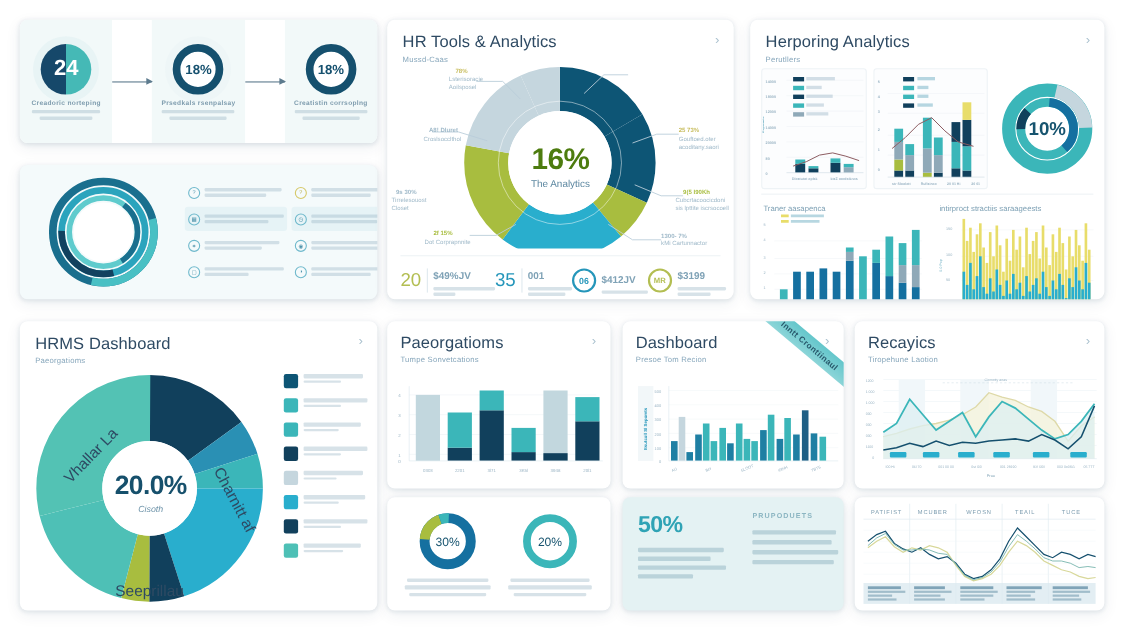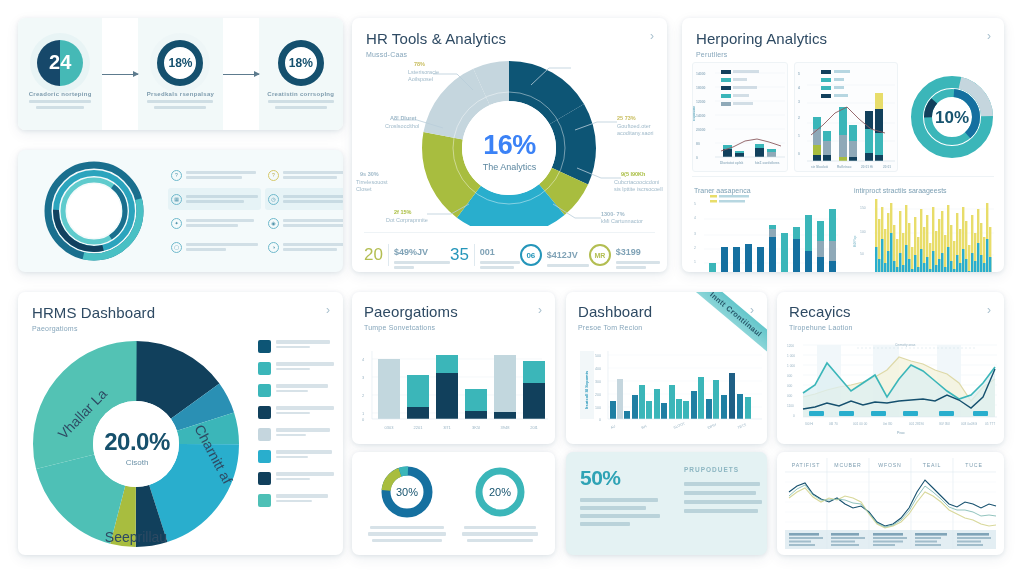--- a/index.html
+++ b/index.html
@@ -280,21 +280,21 @@
           <text x="42" y="156" fill="#a8bd3f" font-weight="700">2f 15%</text>
           <text x="34" y="164">Dot Corprapnnite</text>
           <text x="8" y="118" font-weight="700">9s 30%</text>
           <text x="4" y="126">Tirrelesouost</text>
             <text x="4" y="133">Closet</text>
           <text x="38" y="62" font-weight="700">A8! Dluret</text>
           <text x="33" y="70">Croslsocclthol</text>
         </g>
       </svg>
       <div style="position:absolute;left:0;right:0;top:74px;text-align:center;pointer-events:none;">
-        <div style="font-size:27px;font-weight:600;color:#3b82f6;letter-spacing:-.5px;line-height:1;">16%</div>
+        <div style="font-size:27px;font-weight:600;color:#4d7c0f;letter-spacing:-.5px;line-height:1;">16%</div>
         <div style="font-size:9px;color:#5c87a0;margin-top:3px;">The Analytics</div>
       </div>
     </div>
 
     <div style="border-top:1px solid #eef3f6;margin:6px 12px 0;"></div>
     <div class="kpi-row" style="margin-top:8px;">
       <div class="kpi">
         <span class="num" style="color:#b3be52;">20</span>
         <span class="vline"></span>
         <span class="meta"><span class="big">$49%JV</span>
@@ -658,21 +658,21 @@
             <circle r="73" fill="none" stroke="#4ec0b6" stroke-width="60" stroke-dasharray="78 381" stroke-dashoffset="-247.5" transform="rotate(-90)"></circle>
             <circle r="73" fill="none" stroke="#53c2b4" stroke-width="60" stroke-dasharray="133 325" stroke-dashoffset="-325.5" transform="rotate(-90)"></circle>
             <circle r="43" fill="#ffffff"></circle>
           </g>
           <text transform="translate(46,108) rotate(-46)" font-size="14" fill="#2e4a63" font-family="Liberation Sans, sans-serif">Vhallar La</text>
           <text transform="translate(176,96) rotate(62)" font-size="14" fill="#2e4a63" font-family="Liberation Sans, sans-serif">Charnitt af</text>
           <text x="118" y="210" text-anchor="middle" font-size="14" fill="#2e4a63" font-family="Liberation Sans, sans-serif">Seeprillau</text>
         </svg>
         <div style="position:absolute;left:78px;top:96px;width:82px;text-align:center;pointer-events:none;">
           <div style="font-size:24px;font-weight:600;color:#16506c;letter-spacing:-.5px;">20.0%</div>
-          <div style="font-size:8px;color:#6c92a8;margin-top:2px;">Cisoth</div>
+          <div style="font-size:8px;color:#6c92a8;margin-top:2px;font-style:italic;">Cisoth</div>
         </div>
       </div>
 
       <div style="flex:0 0 90px;padding:8px 8px 0 0;">
         <div class="legend-row">
             <span class="sw" style="background:#0d5575"></span>
             <span class="legend-txt">
               <span class="blurline blurtext" style="width:54px;height:3.5px;margin-bottom:2px;"></span>
               <span class="blurline blurtext" style="width:34px;height:2.5px;"></span>
             </span>

